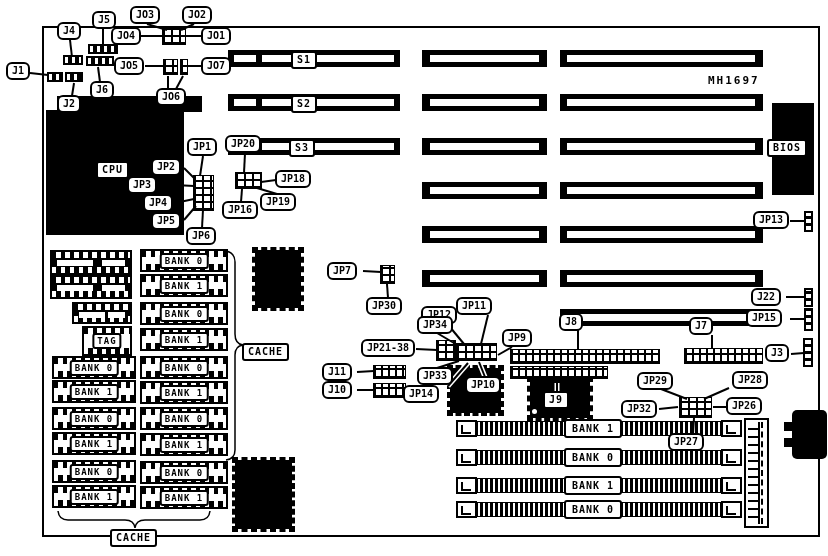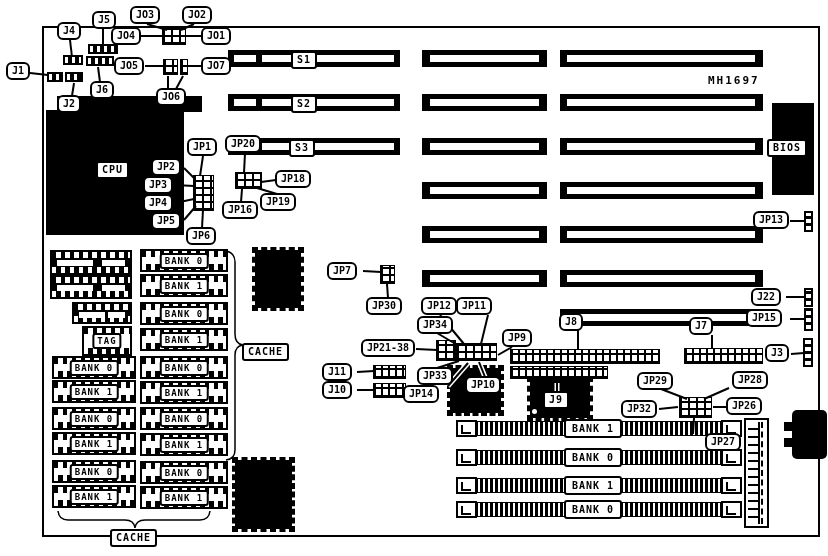--- a/index.html
+++ b/index.html
@@ -295,46 +295,46 @@
   <div class="co" style="left:111px;top:27px">JO4</div>
   <div class="co" style="left:201px;top:27px">JO1</div>
   <div class="co" style="left:114px;top:57px">JO5</div>
   <div class="co" style="left:201px;top:57px">JO7</div>
   <div class="co" style="left:156px;top:88px">JO6</div>
   <div class="co sq" style="left:291px;top:51px">S1</div>
   <div class="co sq" style="left:291px;top:95px">S2</div>
   <div class="co sq" style="left:289px;top:139px">S3</div>
   <div class="co" style="left:187px;top:138px">JP1</div>
   <div class="co" style="left:151px;top:158px">JP2</div>
-  <div class="co" style="left:143px;top:176px">JP3</div>
+  <div class="co" style="left:127px;top:176px">JP3</div>
   <div class="co" style="left:143px;top:194px">JP4</div>
   <div class="co" style="left:151px;top:212px">JP5</div>
   <div class="co" style="left:186px;top:227px">JP6</div>
   <div class="co" style="left:225px;top:135px">JP20</div>
   <div class="co" style="left:275px;top:170px">JP18</div>
   <div class="co" style="left:222px;top:201px">JP16</div>
   <div class="co" style="left:260px;top:193px">JP19</div>
   <div class="co" style="left:753px;top:211px">JP13</div>
   <div class="co" style="left:751px;top:288px">J22</div>
   <div class="co" style="left:746px;top:309px">JP15</div>
   <div class="co" style="left:765px;top:344px">J3</div>
   <div class="co" style="left:327px;top:262px">JP7</div>
   <div class="co" style="left:366px;top:297px">JP30</div>
-  <div class="co" style="left:421px;top:297px">JP12</div>
+  <div class="co" style="left:421px;top:306px">JP12</div>
   <div class="co" style="left:456px;top:297px">JP11</div>
   <div class="co" style="left:417px;top:316px">JP34</div>
   <div class="co" style="left:361px;top:339px">JP21-38</div>
   <div class="co" style="left:502px;top:329px">JP9</div>
   <div class="co" style="left:417px;top:367px">JP33</div>
   <div class="co" style="left:403px;top:385px">JP14</div>
   <div class="co" style="left:465px;top:376px">JP10</div>
   <div class="co" style="left:322px;top:363px">J11</div>
   <div class="co" style="left:322px;top:381px">J10</div>
   <div class="co" style="left:559px;top:313px">J8</div>
   <div class="co" style="left:689px;top:317px">J7</div>
   <div class="co" style="left:637px;top:372px">JP29</div>
   <div class="co" style="left:732px;top:371px">JP28</div>
   <div class="co" style="left:621px;top:400px">JP32</div>
   <div class="co" style="left:726px;top:397px">JP26</div>
-  <div class="co" style="left:705px;top:433px">JP27</div>
+  <div class="co" style="left:668px;top:433px">JP27</div>
   <div class="co sq" style="left:242px;top:343px">CACHE</div>
   <div class="co sq" style="left:110px;top:529px">CACHE</div>
 </div>
 
 </body></html>

